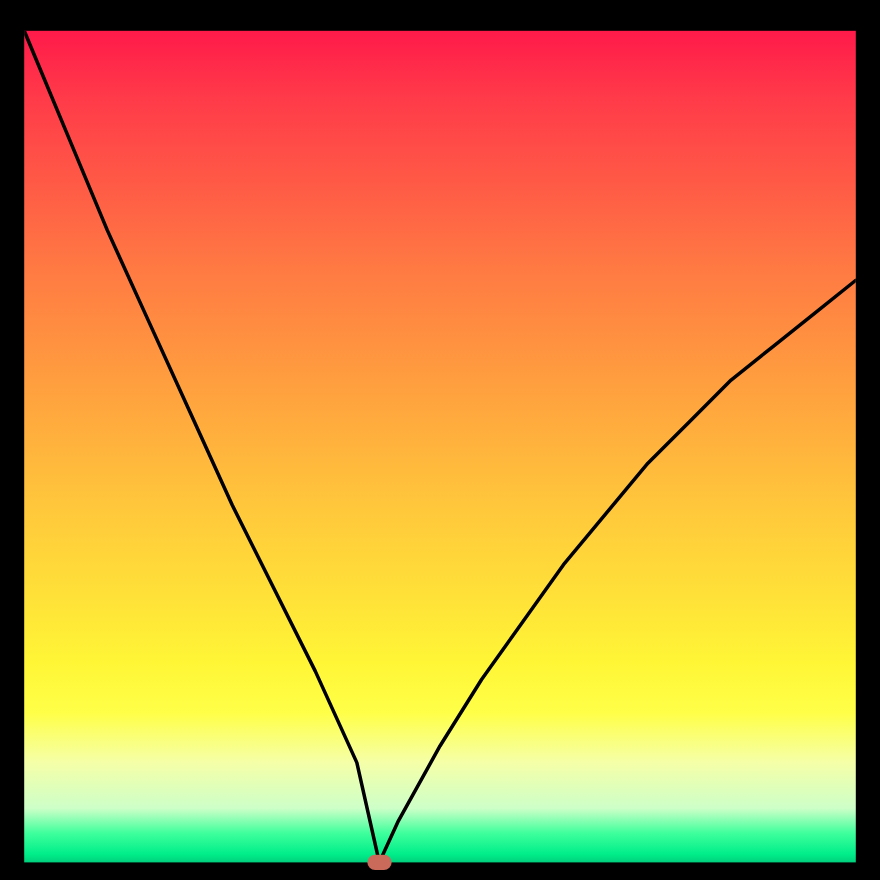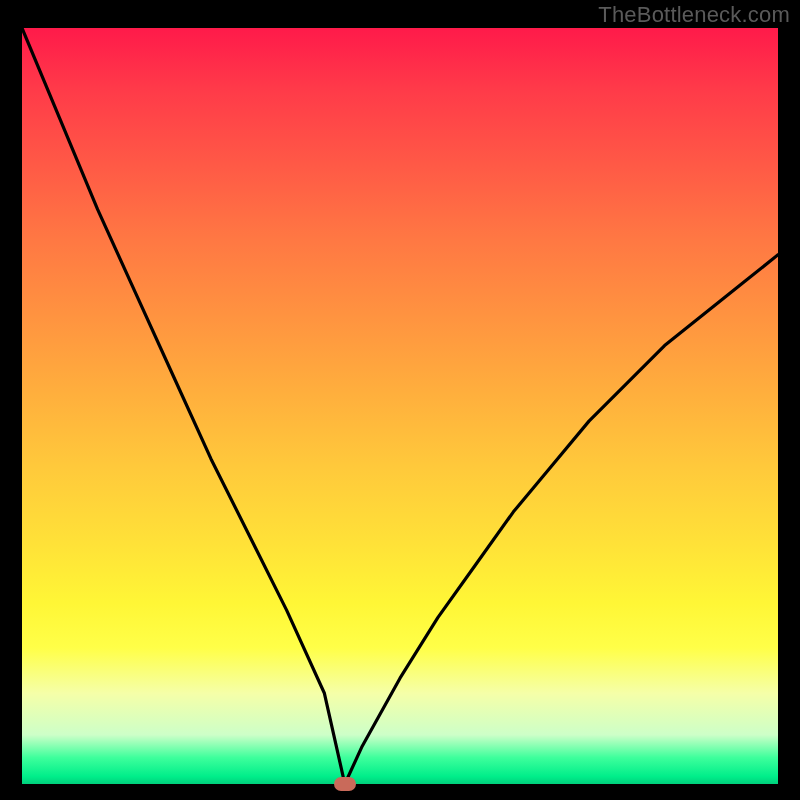--- a/index.html
+++ b/index.html
@@ -65,20 +65,19 @@
     height: 14px;
     background: #c96a5a;
     border-radius: 7px;
     transform: translate(-50%, -50%);
   }
 </style>
 </head>
 <body>
 
 <div class="frame">
-  <div class="watermark">TheBottleneck.com</div>
   <div class="plot">
     <svg class="curve" viewBox="0 0 756 756" preserveAspectRatio="none">
       <path fill="none" stroke="#000" stroke-width="3.2" stroke-linecap="round" stroke-linejoin="round" d="M0.00 0.00 L37.80 90.72 L75.60 181.44 L113.40 264.60 L151.20 347.76 L189.00 430.92 L226.80 506.52 L264.60 582.12 L302.40 665.28 L322.81 756.00 L340.20 718.20 L378.00 650.16 L415.80 589.68 L453.60 536.76 L491.40 483.84 L529.20 438.48 L567.00 393.12 L604.80 355.32 L642.60 317.52 L680.40 287.28 L718.20 257.04 L756.00 226.80"></path>
     </svg>
     <div class="marker" style="left: 322.812px; top: 756px;"></div>
   </div>
 </div>
 
 </body></html>

